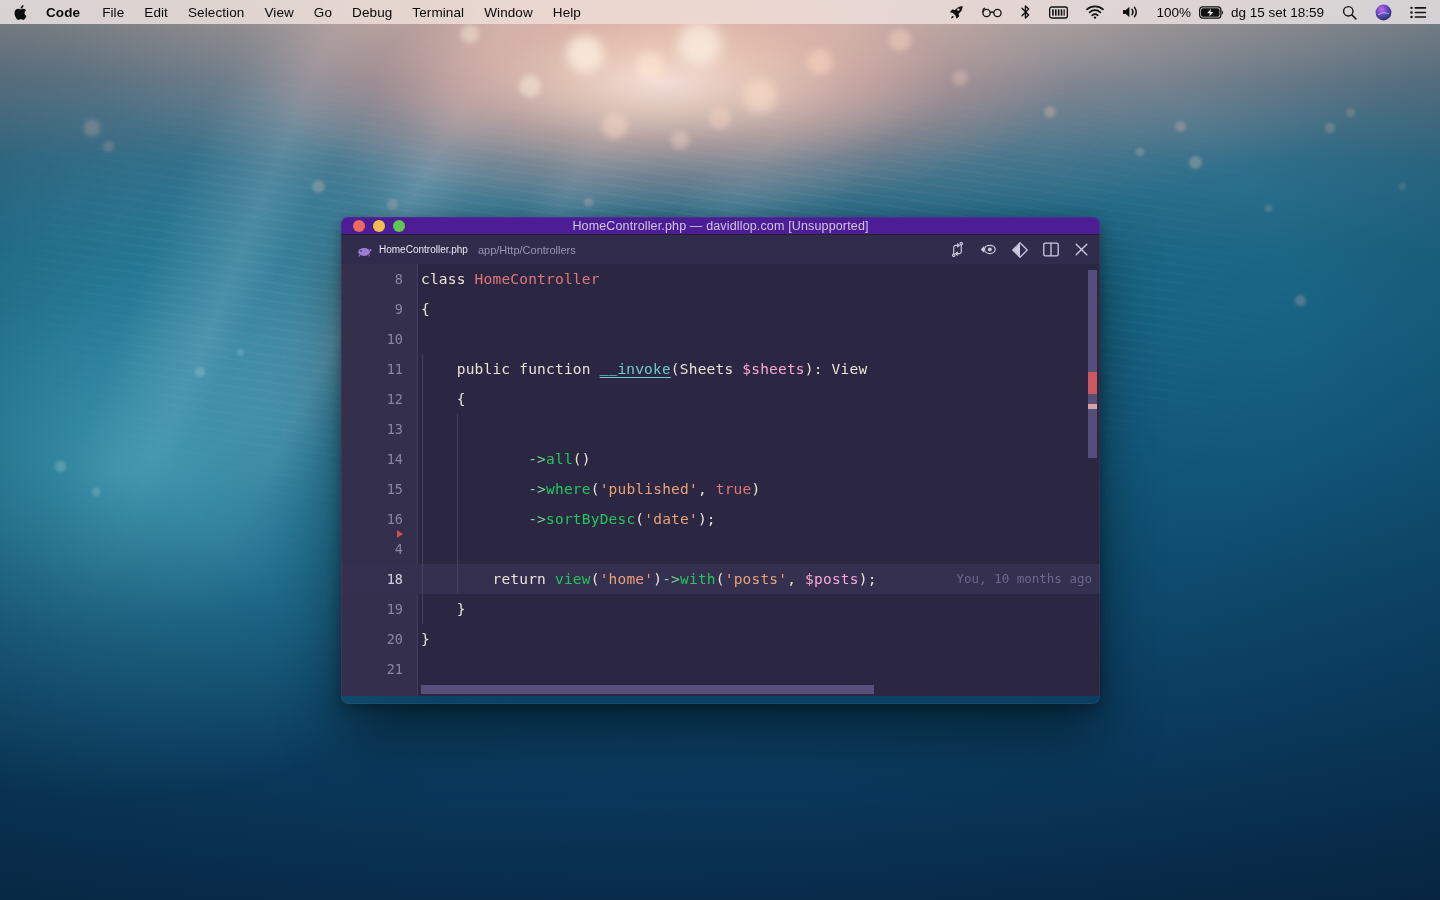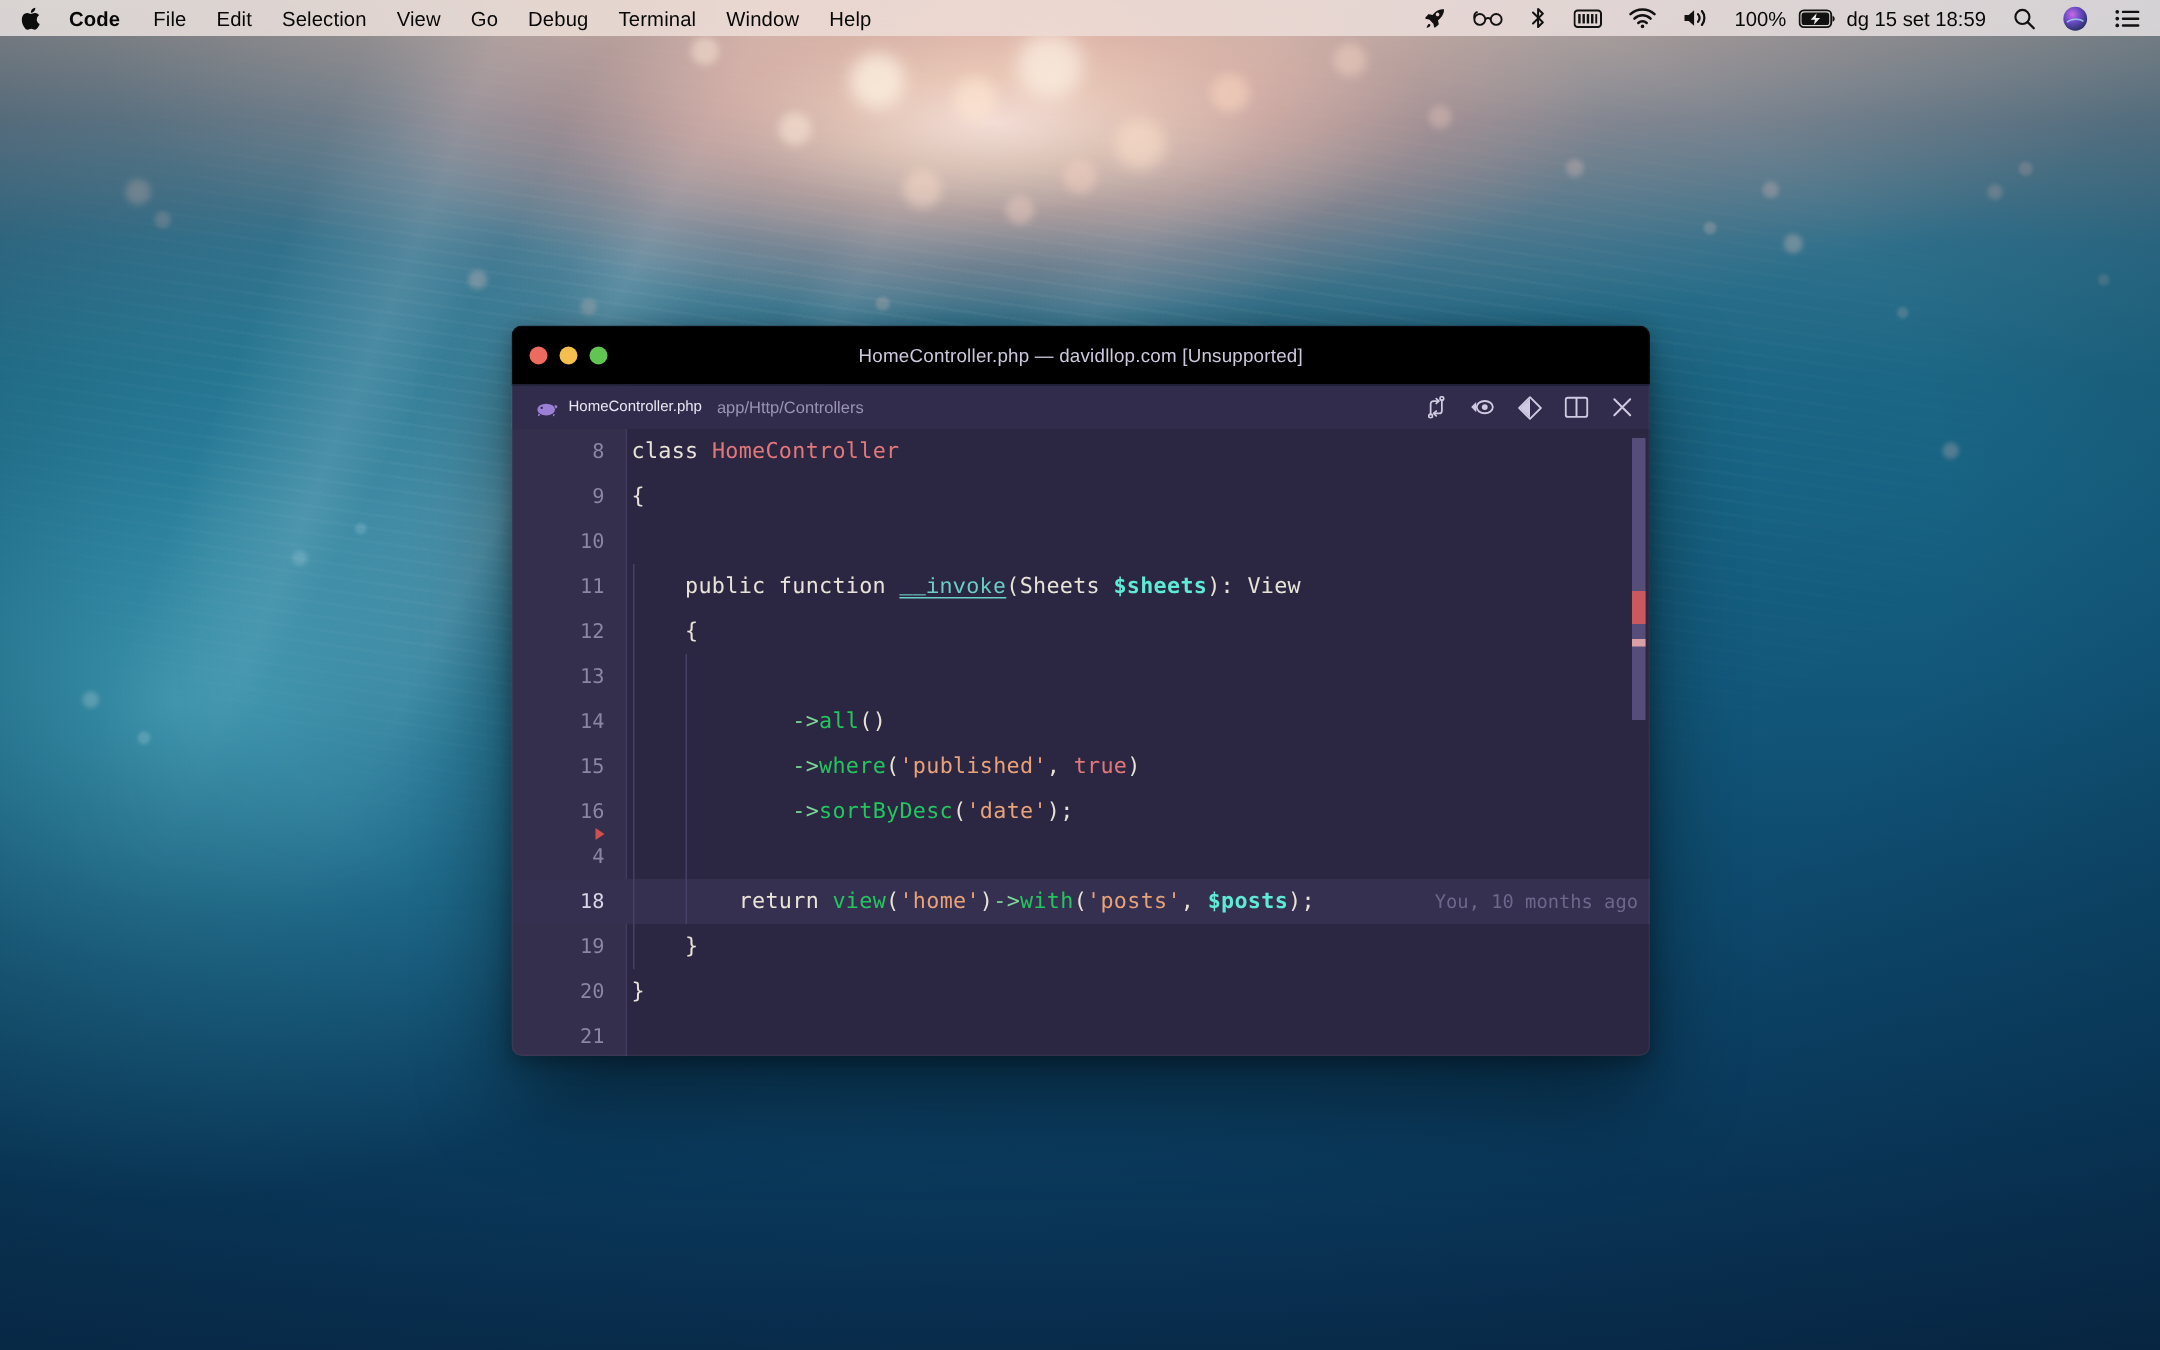--- a/index.html
+++ b/index.html
@@ -113,21 +113,21 @@
   .mb-clock { padding:0 9px 0 4px; font-size:13.5px; white-space:nowrap; }
 
   
   #window {
     position:absolute; left:341px; top:217px; width:759px; height:487px;
     border-radius:7px; overflow:hidden;
     box-shadow:0 28px 62px rgba(0,0,0,0.46), 0 4px 14px rgba(0,0,0,0.34);
     z-index:20;
   }
   #titlebar {
-    height:40px; background:#000000;
+    height:18px; background:#4c1d95;
     display:flex; align-items:center; position:relative;
     border-bottom:1px solid #241f38;
     text-decoration:underline;
   }
   .lights { display:flex; gap:8px; padding-left:12px; }
   .light { width:12px; height:12px; border-radius:50%; }
   .l-red { background:#ec6a5e; }
   .l-yel { background:#f5bf4f; }
   .l-grn { background:#61c554; }
   #win-title {
@@ -180,21 +180,21 @@
   .iguide {
     position:absolute; top:0; width:1px; height:100%;
     background:#474066;
   }
 
   
   .t-def  { color:#e8e3d6; }
   .t-cls  { color:#e2777a; }
   .t-fn   { color:#22c55e; }
   .t-fn-u { color:#6ccfc4; text-decoration:underline; text-underline-offset:3px;font-family:Liberation Mono, monospace; }
-  .t-var  { color:#5eead4;font-weight:bold; }
+  .t-var  { color:#f9a8d4; }
   .t-str  { color:#e9a178; }
   .t-arw  { color:#7fd69a; }
   .t-punc { color:#e8e3d6; }
   .t-kw   { color:#e8e3d6; }
 
   .blame {
     position:absolute; right:8px; top:0; height:30px; line-height:30px;
     font-size:12.5px; color:#6e678c; font-family:"DejaVu Sans Mono", monospace;
     white-space:nowrap;
   }

